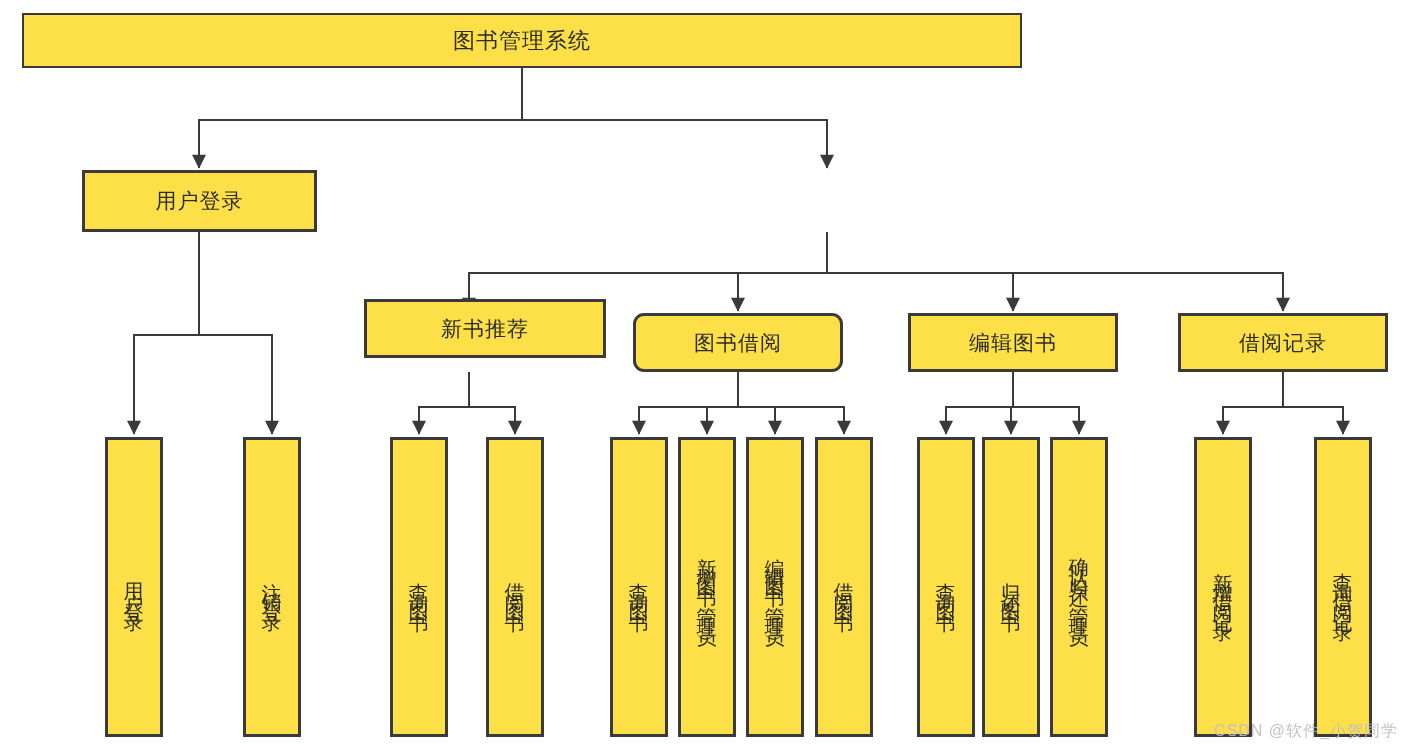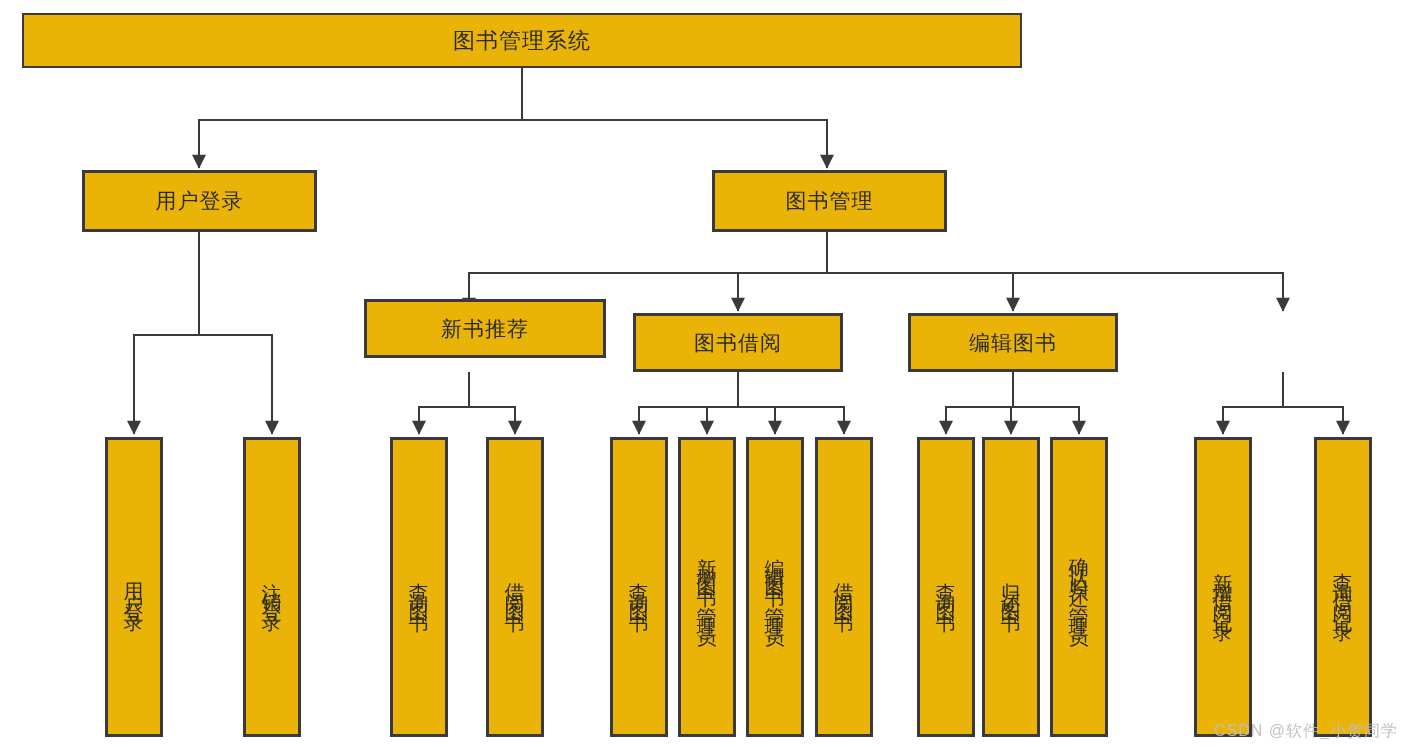--- a/index.html
+++ b/index.html
@@ -2,21 +2,21 @@
 <html><head>
 <meta charset="utf-8">
 <style>
   html,body{margin:0;padding:0;background:#ffffff;}
   #stage{
     position:relative;width:1405px;height:747px;background:#ffffff;overflow:hidden;
     font-family:"Liberation Sans","DejaVu Sans",sans-serif;color:#2b2b2b;
   }
   #wires{position:absolute;left:0;top:0;width:1405px;height:747px;}
   .box{
-    position:absolute;box-sizing:border-box;background:#eab308;
+    position:absolute;box-sizing:border-box;background:#fde047;
     border:3px solid #3a3a3c;display:flex;align-items:center;justify-content:center;
     text-align:center;
   }
   .hbox{font-size:21px;letter-spacing:1px;}
   .root{border-width:2px;font-size:22px;}
   .vbox span{
     writing-mode:vertical-rl;text-orientation:mixed;
     font-size:20px;letter-spacing:10px;line-height:1;
     display:block;
   }
@@ -80,32 +80,32 @@
     </g>
   </svg>
 
   <div class="box hbox root" style="left:22px;top:13px;width:1000px;height:55px;">
     <span>图书管理系统</span>
   </div>
 
   <div class="box hbox" style="left:82px;top:170px;width:235px;height:62px;">
     <span>用户登录</span>
   </div>
-  <div class="box hbox" style="left:712px;top:170px;width:235px;height:62px;">
-    <span>图书管理</span>
-  </div>
 
   <div class="box hbox" style="left:364px;top:299px;width:242px;height:59px;">
     <span>新书推荐</span>
   </div>
-  <div class="box hbox" style="left:633px;top:313px;width:210px;height:59px;">
+  <div class="box hbox" style="left:633px;top:313px;width:210px;height:59px;border-radius:11px;">
     <span>图书借阅</span>
   </div>
   <div class="box hbox" style="left:908px;top:313px;width:210px;height:59px;">
     <span>编辑图书</span>
+  </div>
+  <div class="box hbox" style="left:1178px;top:313px;width:210px;height:59px;">
+    <span>借阅记录</span>
   </div>
 
   <div class="box vbox" style="left:105px;top:437px;width:58px;height:300px;">
     <span>用户登录</span>
   </div>
   <div class="box vbox" style="left:243px;top:437px;width:58px;height:300px;">
     <span>注销登录</span>
   </div>
 
   <div class="box vbox" style="left:390px;top:437px;width:58px;height:300px;">

